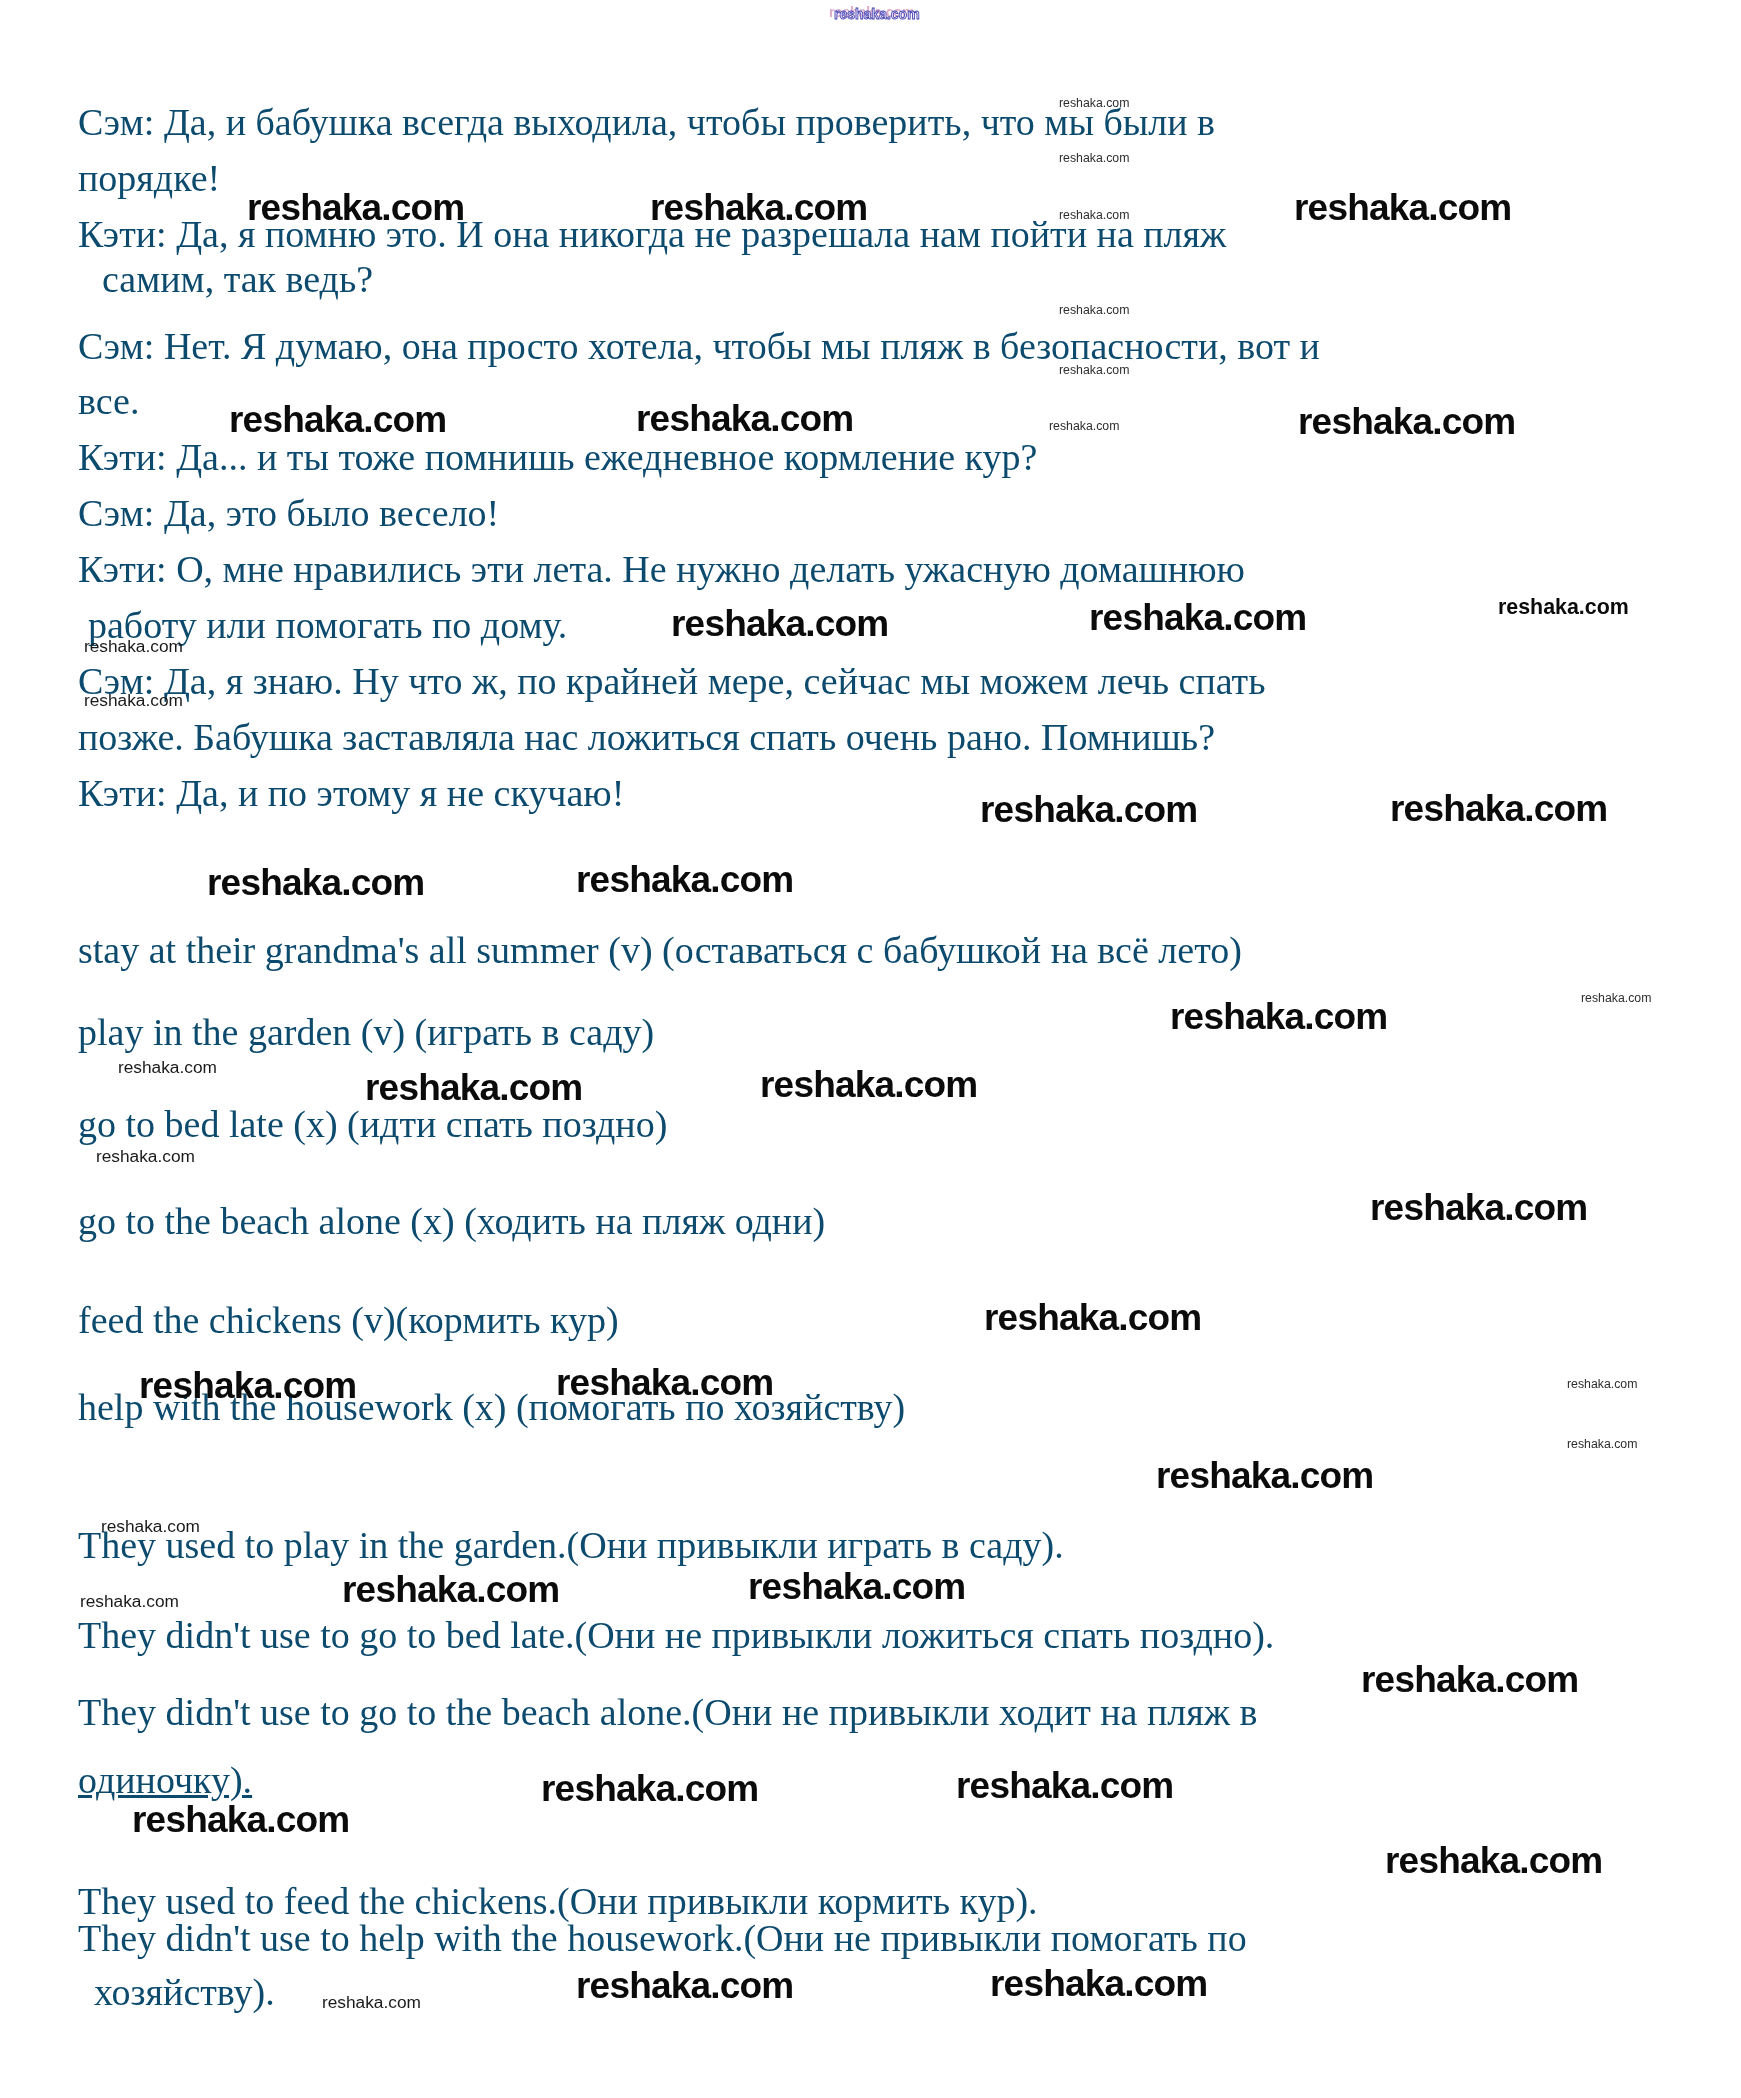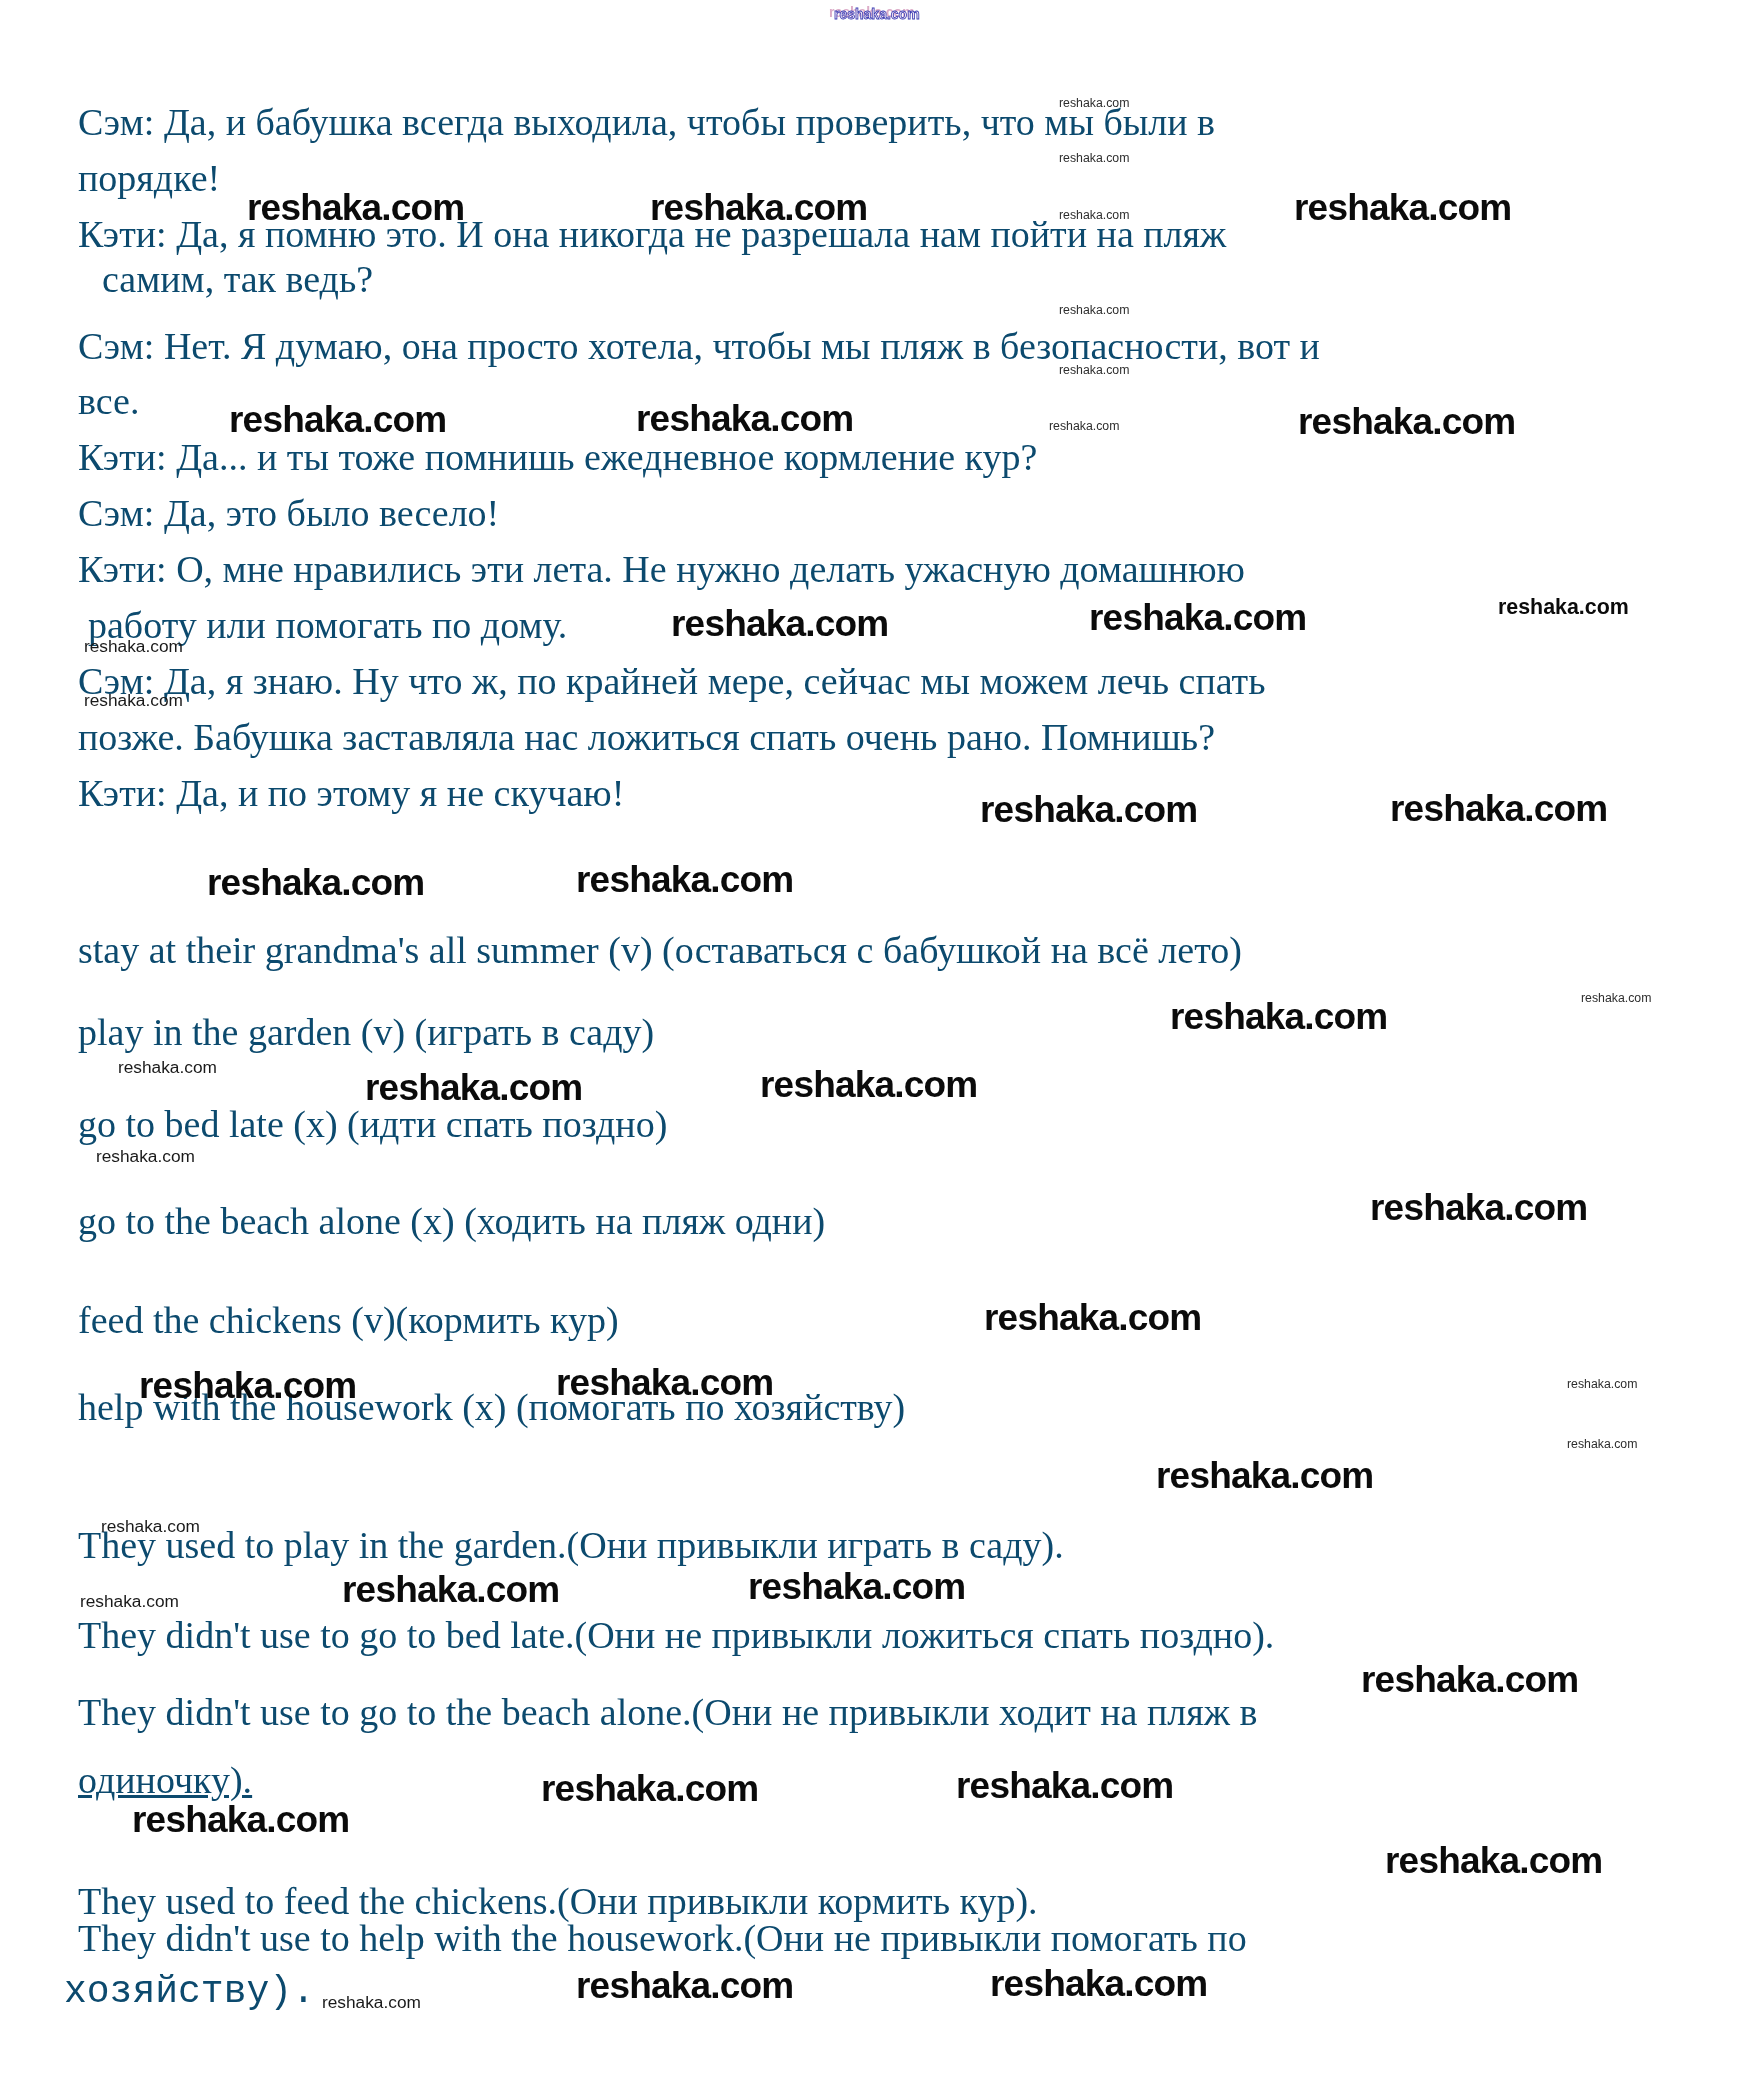--- a/index.html
+++ b/index.html
@@ -64,21 +64,21 @@
     <div class="ln" style="left:78px; top:1388px;">help with the housework (x) (помогать по хозяйству)</div>
   </div>
 
   <div>
     <div class="ln" style="left:78px; top:1526px;">They used to play in the garden.(Они привыкли играть в саду).</div>
     <div class="ln" style="left:78px; top:1616px;">They didn't use to go to bed late.(Они не привыкли ложиться спать поздно).</div>
     <div class="ln" style="left:78px; top:1693px;">They didn't use to go to the beach alone.(Они не привыкли ходит на пляж в</div>
     <div class="ln" style="left:78px; top:1761px;text-decoration:underline;">одиночку).</div>
     <div class="ln" style="left:78px; top:1839px;margin-top:43px;">They used to feed the chickens.(Они привыкли кормить кур).</div>
     <div class="ln" style="left:78px; top:1919px;">They didn't use to help with the housework.(Они не привыкли помогать по</div>
-    <div class="ln" style="left:64px; top:1973px;font-family:Liberation Mono, monospace;">хозяйству).</div>
+    <div class="ln" style="left:94px; top:1973px;">хозяйству).</div>
   </div>
 
   <span class="wm wm-lg" style="left:247px;  top:189px;">reshaka.com</span>
   <span class="wm wm-lg" style="left:650px;  top:189px;">reshaka.com</span>
   <span class="wm wm-lg" style="left:1294px; top:189px;">reshaka.com</span>
   <span class="wm wm-lg" style="left:229px;  top:401px;">reshaka.com</span>
   <span class="wm wm-lg" style="left:636px;  top:400px;">reshaka.com</span>
   <span class="wm wm-lg" style="left:1298px; top:403px;">reshaka.com</span>
   <span class="wm wm-lg" style="left:671px;  top:605px;">reshaka.com</span>
   <span class="wm wm-lg" style="left:1089px; top:599px;">reshaka.com</span>

